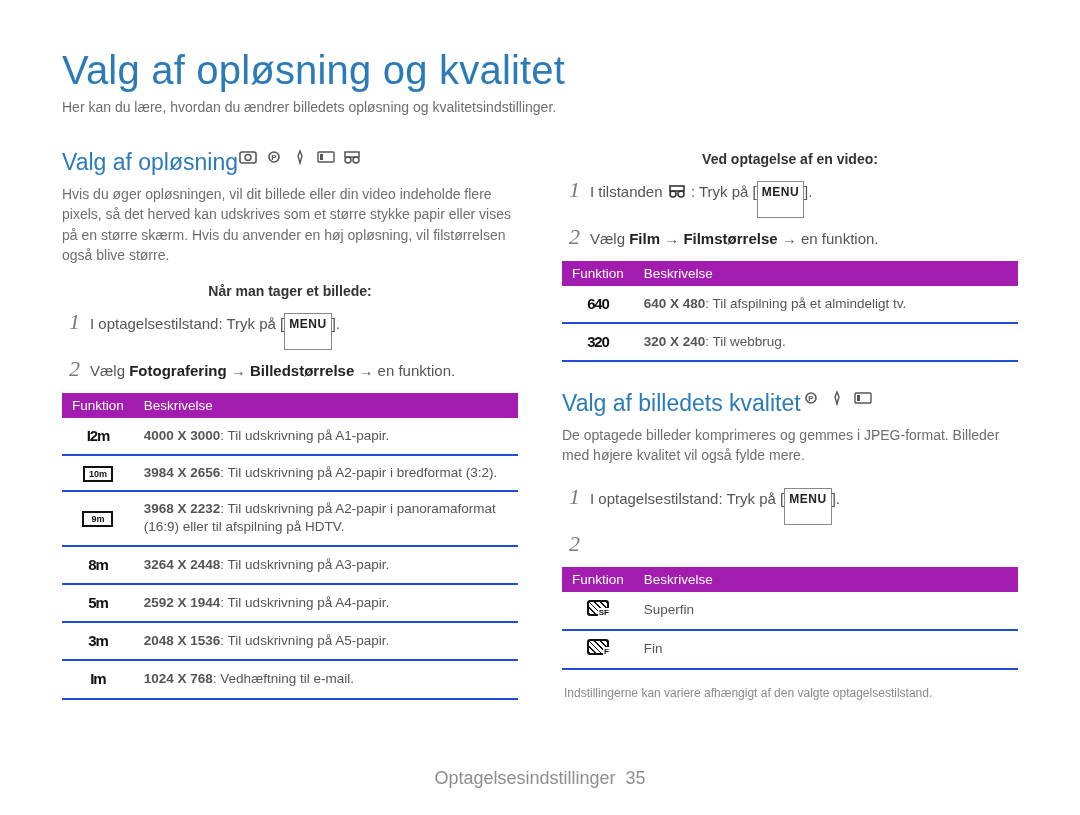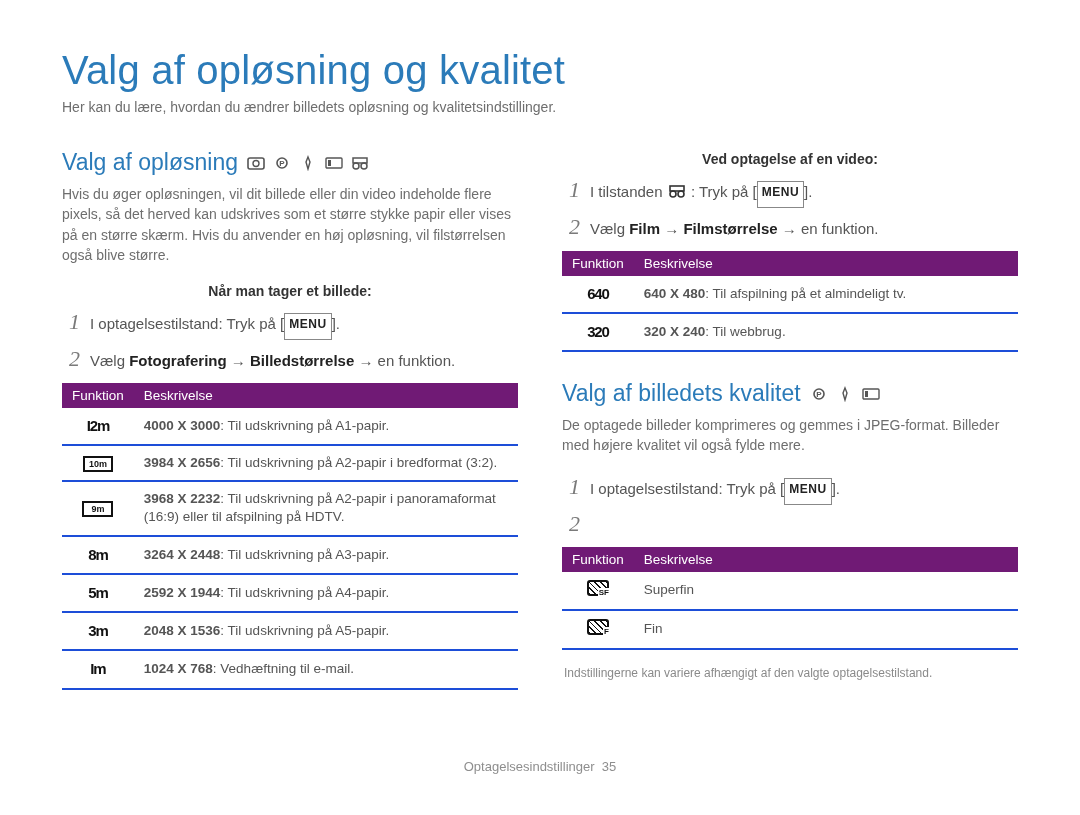--- a/index.html
+++ b/index.html
@@ -28,22 +28,20 @@
     display: flex;
     gap: 44px;
   }
   .col { flex: 1; }
   .section-heading {
     font-size: 23px;
     font-weight: 300;
     color: #2b7bb9;
     margin-bottom: 8px;
     display: flex;
-    align-items: center;
-    gap: 8px;
   }
   .mode-icons { display: inline-flex; gap: 6px; }
   .mode-icon {
     display: inline-flex; align-items: center; justify-content: center;
     width: 20px; height: 16px;
     font-size: 12px; color: #333;
   }
   .body-text {
     font-size: 14px; color: #6e6e6e; line-height: 1.45;
     margin-bottom: 18px;
@@ -62,39 +60,39 @@
     font-style: italic; font-size: 22px; color: #7a7a7a;
     width: 18px; text-align: right; font-weight: 400;
   }
   .step-text { line-height: 1.5; }
   .step-text b { color: #222; font-weight: 700; }
   .menu-box {
     display: inline-block;
     border: 1px solid #888;
     font-weight: 700;
     font-size: 12px;
-    padding: 1px 4px 6px 4px;
+    padding: 1px 4px 16px 4px;
     letter-spacing: 0.5px;
     color: #222;
     vertical-align: 1px;
   }
   .video-icon-inline {
     display: inline-flex; align-items: center; justify-content: center;
     width: 20px; height: 16px; vertical-align: -2px;
   }
   table.spec {
     width: 100%;
     border-collapse: collapse;
     margin-top: 10px;
     margin-bottom: 14px;
     font-size: 13.5px;
     color: #555;
   }
   table.spec th {
-    background: #701a75;
+    background: #a21caf;
     color: #fff;
     font-weight: 400;
     text-align: left;
     padding: 5px 10px;
     font-size: 13.5px;
     border: none;
   }
   table.spec th:first-child { width: 70px; }
   table.spec td {
     padding: 8px 10px;
@@ -138,23 +136,23 @@
     background: #fff; color: #111;
     padding: 0 1px;
   }
   .footnote {
     font-size: 12px; color: #8a8a8a;
     margin-top: 16px;
     padding-left: 2px;
   }
   .footer {
     position: absolute;
-    left: 0; right: 0; bottom: 41px;
+    left: 0; right: 0; bottom: 26px;
     text-align: center;
-    font-size: 13px; color: #8e8e8e;
+    font-size: 18px; color: #8e8e8e;
   }
 </style>
 </head>
 <body>
 
 <h1 class="page-title">Valg af opløsning og kvalitet</h1>
 <p class="page-intro">Her kan du lære, hvordan du ændrer billedets opløsning og kvalitetsindstillinger.</p>
 
 <div class="columns">
 

